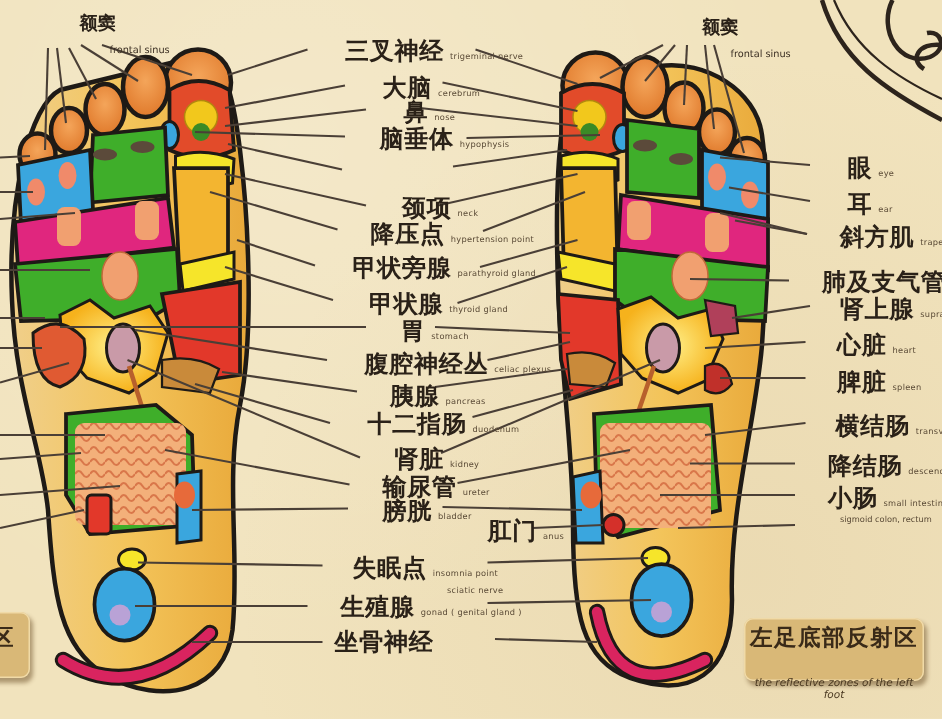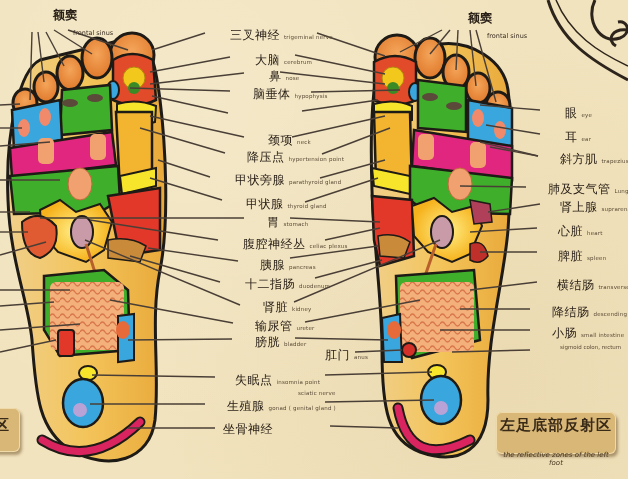--- a/index.html
+++ b/index.html
@@ -8,21 +8,21 @@
     background: #f1e3bd;
     background-image:
       radial-gradient(circle at 30% 20%, rgba(255,255,255,0.18), transparent 60%),
       radial-gradient(circle at 80% 80%, rgba(180,140,80,0.10), transparent 55%);
     font-family: "DejaVu Sans", sans-serif;
     position: relative;
   }
   #stage { position:absolute; left:0; top:0; width:628px; height:479px; }
   svg.art { position:absolute; left:0; top:0; }
   .lbl { position:absolute; white-space:nowrap; color:#2a2118; line-height:1;padding-left:20px; }
-  .zh { font-size:12px; font-weight:normal; letter-spacing:0.5px; }
+  .zh { font-size:16px; font-weight:bold; letter-spacing:0.5px; }
   .en { font-size:5.5px; color:#5a4a36; margin-left:4px; font-weight:normal; letter-spacing:0.2px; }
   .sub { display:block; font-size:5.5px; color:#5a4a36; font-weight:normal; margin-top:2px; }
   .sinus-zh { font-size:12px; font-weight:bold; }
   .sinus-en { font-size:6.5px; color:#3a2e22;margin-left:24px; }
   .plaque {
     position:absolute; background:#d9b877; border-radius:6px;
     box-shadow: 2px 3px 3px rgba(90,60,20,0.45), inset 0 0 0 1px rgba(255,240,200,0.6);
     text-align:center; color:#3a2a18;
   }
   .plaque .pz { font-size:15px; font-weight:bold; letter-spacing:1px; display:block; }

